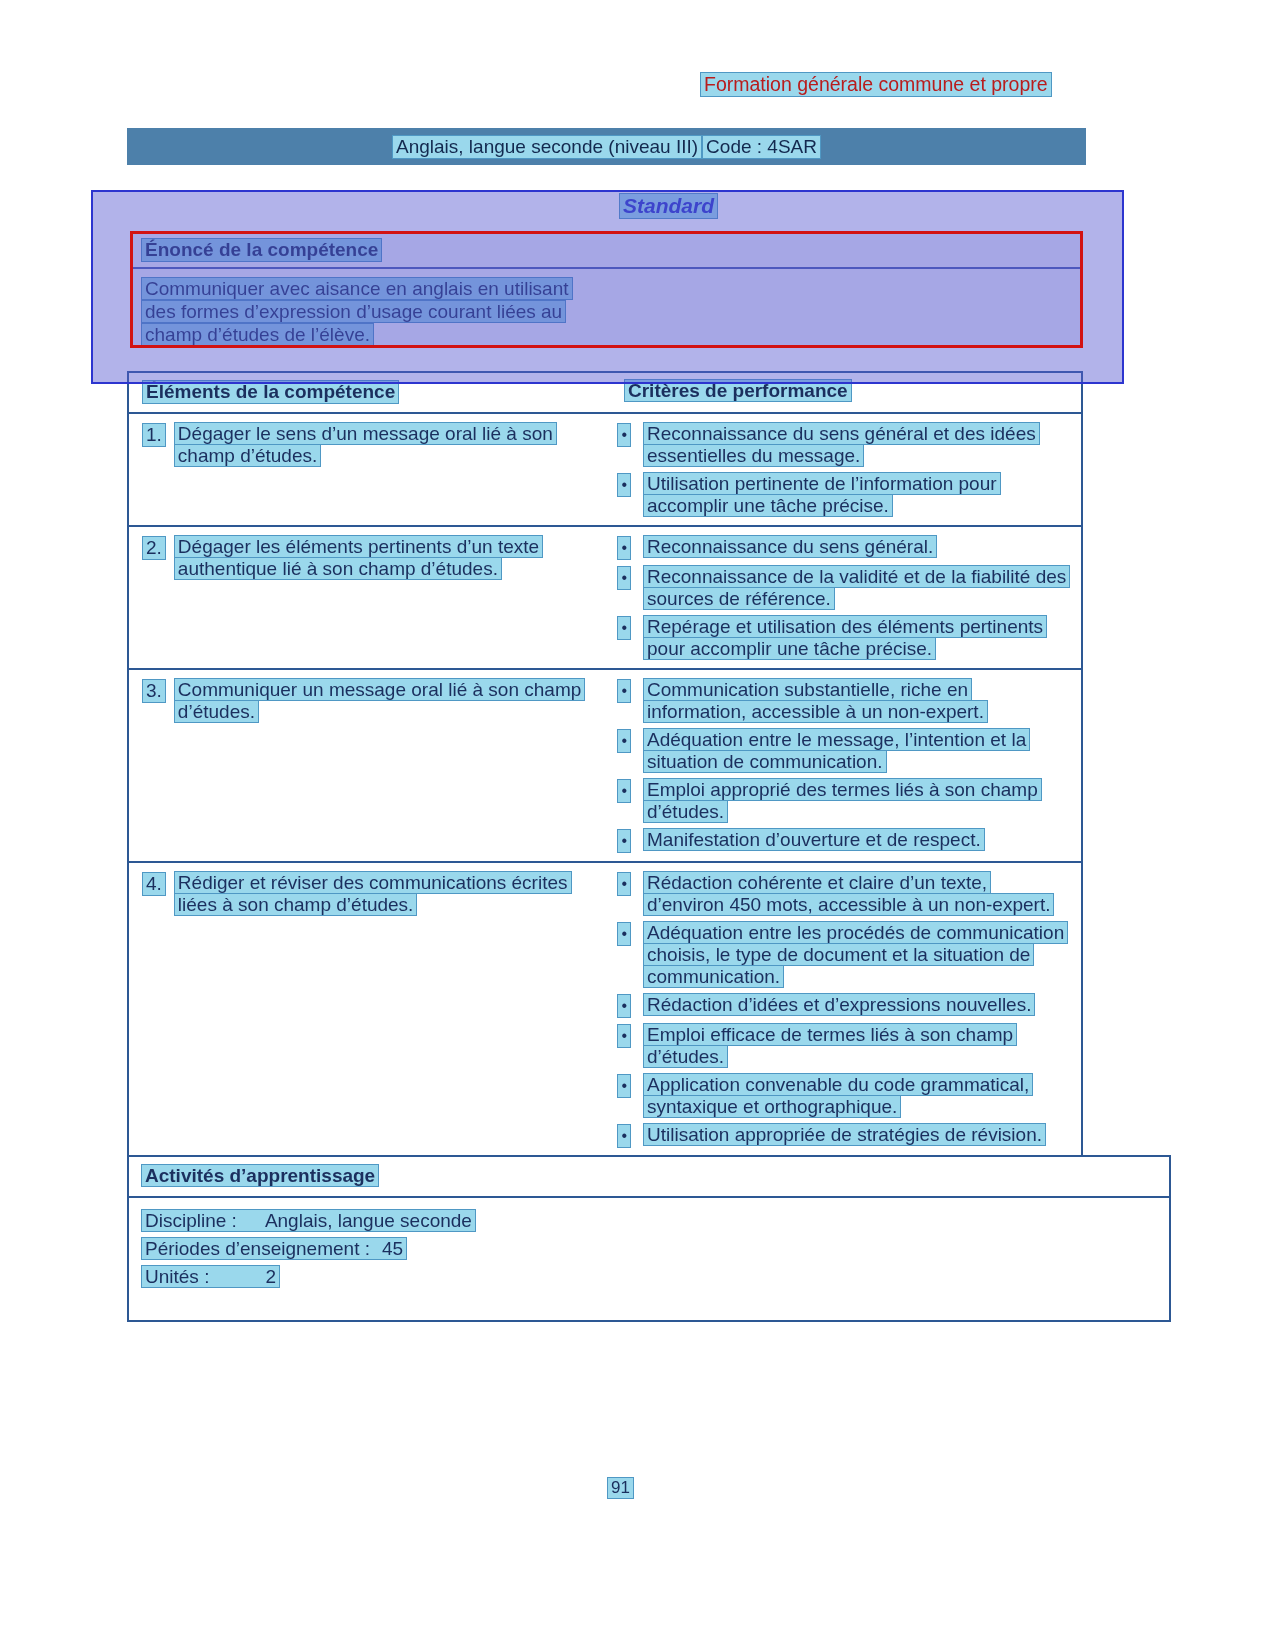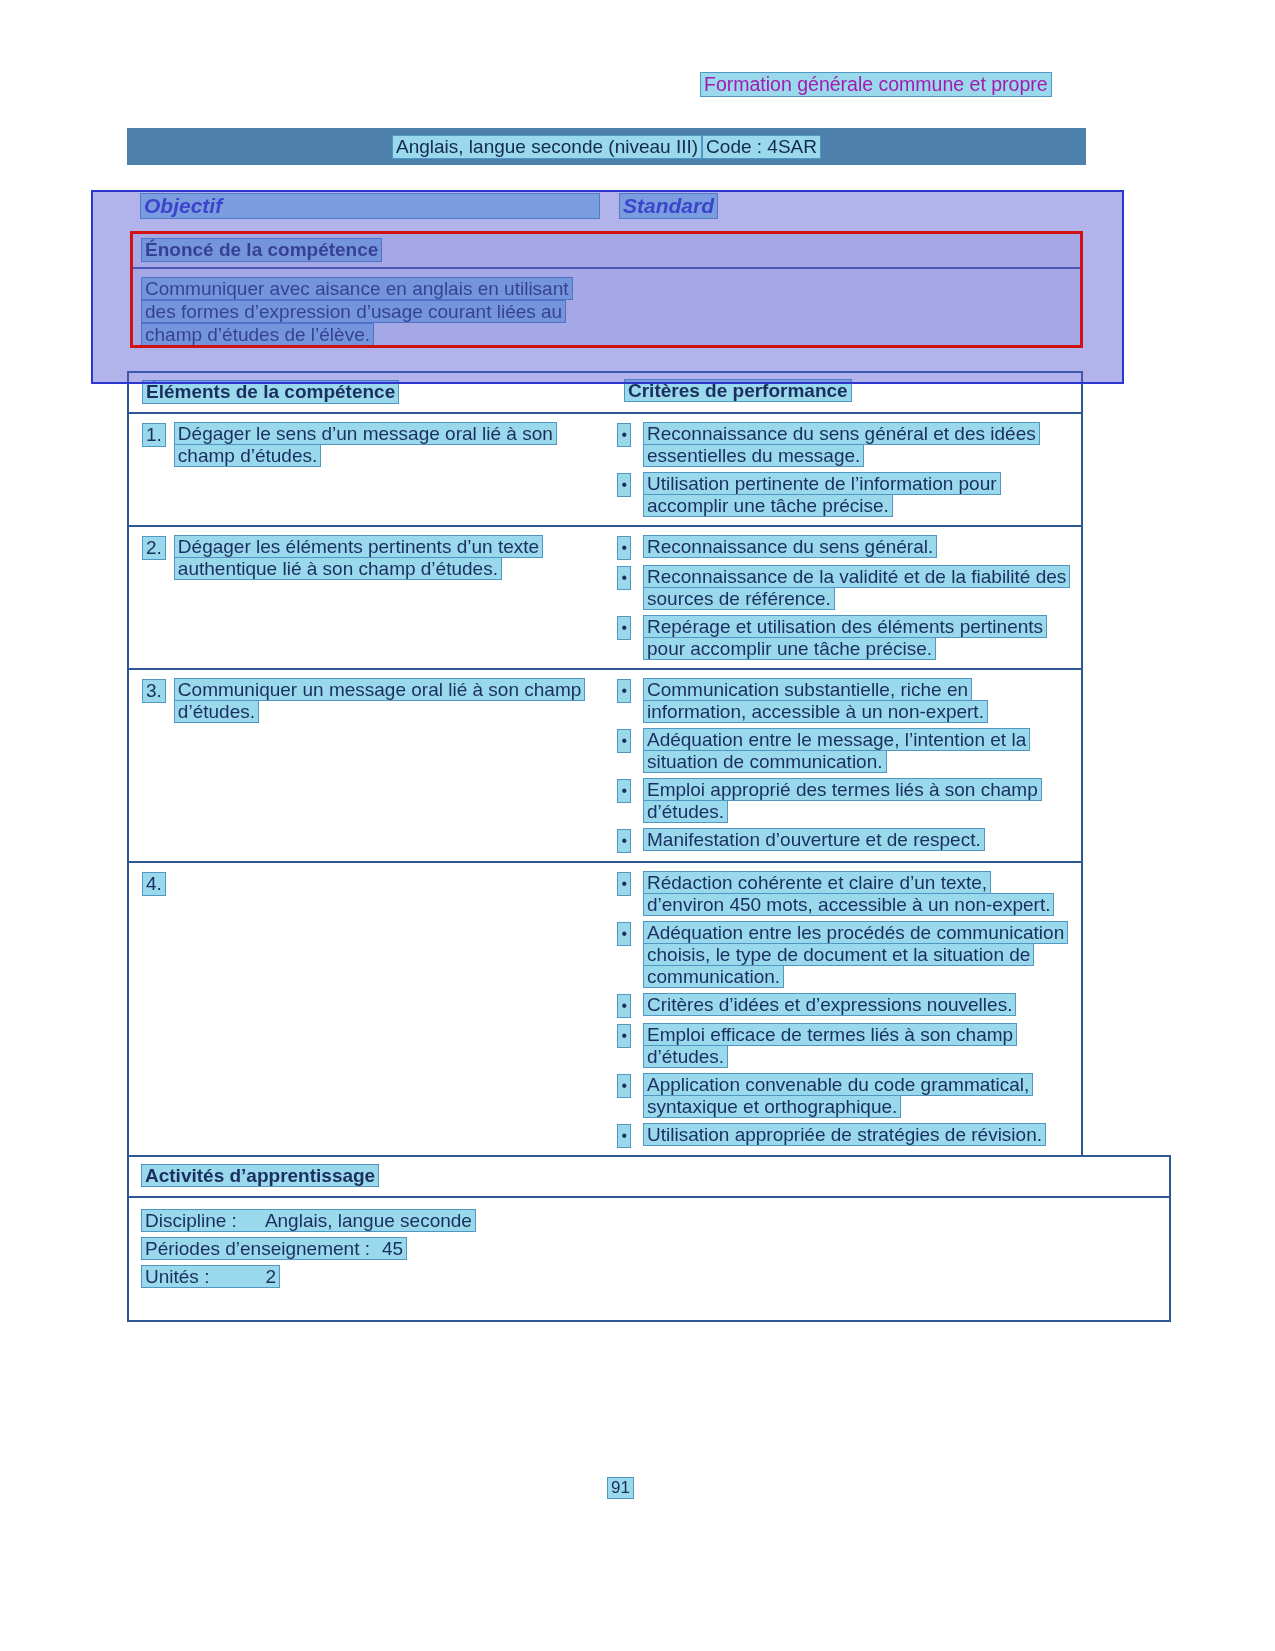--- a/index.html
+++ b/index.html
@@ -20,21 +20,21 @@
     padding: 0 3px;
     -webkit-box-decoration-break: clone;
     box-decoration-break: clone;
   }
   .bold { font-weight: bold; }
 
   .top-label {
     position: absolute;
     left: 700px; top: 72px;
     font-size: 19.5px;
-    color: #a21caf;
+    color: #b91c1c;
   }
 
   .header-bar {
     position: absolute;
     left: 127px; top: 128px;
     width: 959px; height: 37px;
     background: #4d80aa;
     display: flex;
     align-items: center;
     justify-content: center;
@@ -198,23 +198,20 @@
 
 <div class="page">
 
   <div class="top-label hl">Formation générale commune et propre</div>
 
   <div class="header-bar">
     <span class="hl hdr-text">Anglais, langue seconde (niveau III)</span>
     <span class="hl hdr-text">Code : 4SAR</span>
   </div>
 
-  <div class="obj-wide hl">
-    <span class="obj-text">Objectif</span>
-  </div>
   <div class="std-label hl">
     <span class="obj-text">Standard</span>
   </div>
 
   <div class="enonce-title hl">Énoncé de la compétence</div>
   <div class="enonce-divider"></div>
   <div class="enonce-body">
     <span class="hl">Communiquer avec aisance en anglais en utilisant des formes d’expression d’usage courant liées au champ d’études de l’élève.</span>
   </div>
 
@@ -293,33 +290,36 @@
         <div class="crit">
           <span class="bullet hl">•</span>
           <div class="crit-text"><span class="hl">Manifestation d’ouverture et de respect.</span></div>
         </div>
       </div>
     </div>
 
     <div class="comp-row r4">
       <div class="cell-l">
         <span class="num hl">4.</span>
+        <div class="elem-text">
+          <span class="hl">Rédiger et réviser des communications écrites liées à son champ d’études.</span>
+        </div>
       </div>
       <div class="cell-r">
         <div class="crit">
           <span class="bullet hl">•</span>
           <div class="crit-text"><span class="hl">Rédaction cohérente et claire d’un texte, d’environ 450 mots, accessible à un non-expert.</span></div>
         </div>
         <div class="crit">
           <span class="bullet hl">•</span>
           <div class="crit-text"><span class="hl">Adéquation entre les procédés de communication choisis, le type de document et la situation de communication.</span></div>
         </div>
         <div class="crit">
           <span class="bullet hl">•</span>
-          <div class="crit-text"><span class="hl">Critères d’idées et d’expressions nouvelles.</span></div>
+          <div class="crit-text"><span class="hl">Rédaction d’idées et d’expressions nouvelles.</span></div>
         </div>
         <div class="crit">
           <span class="bullet hl">•</span>
           <div class="crit-text"><span class="hl">Emploi efficace de termes liés à son champ d’études.</span></div>
         </div>
         <div class="crit">
           <span class="bullet hl">•</span>
           <div class="crit-text"><span class="hl">Application convenable du code grammatical, syntaxique et orthographique.</span></div>
         </div>
         <div class="crit">

